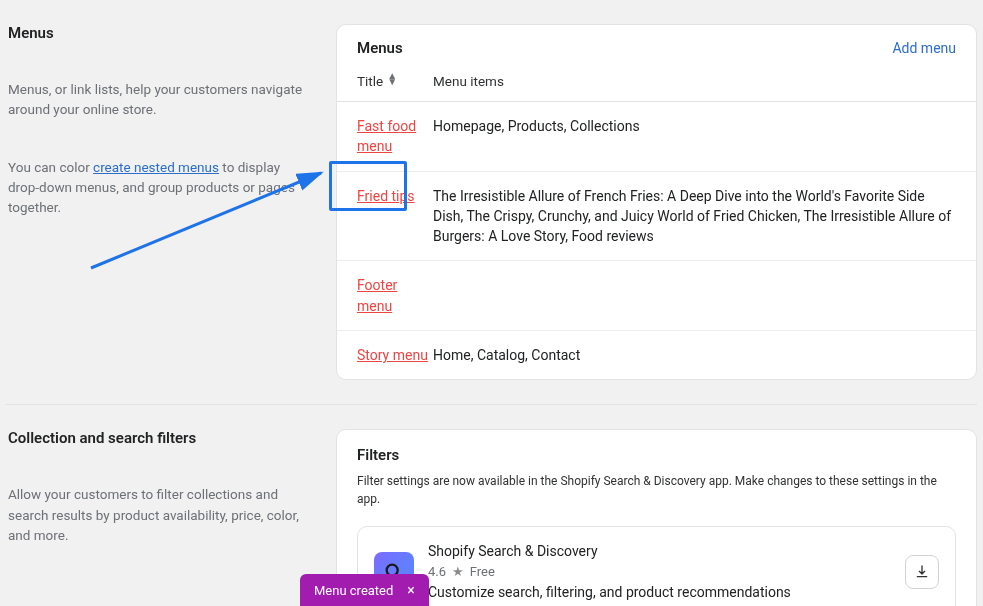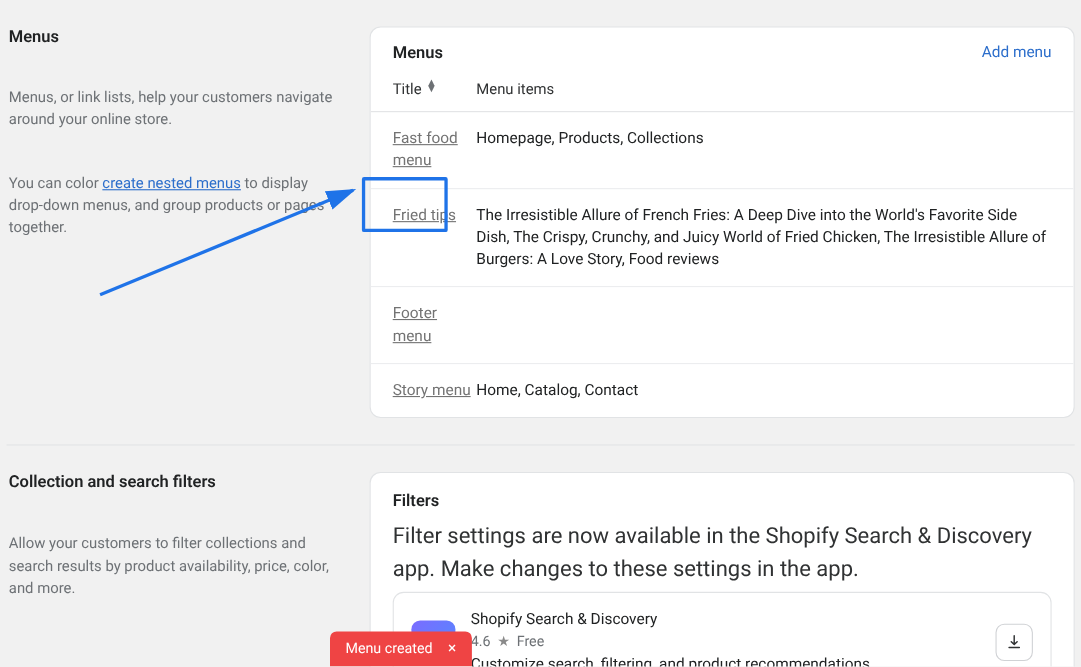--- a/index.html
+++ b/index.html
@@ -45,37 +45,37 @@
     .sort-icon { font-size: 10px; color: #6d7175; display:inline-flex; flex-direction:column; line-height:6px;}
     .row {
       display: flex;
       padding: 14px 20px;
       border-bottom: 1px solid #ecedef;
       font-size: 14px;
       line-height: 1.45;
     }
     .row:last-child { border-bottom: none; }
     .cell-title { width: 76px; flex-shrink: 0; }
-    .cell-title a { color: #737373; text-decoration: underline; }
+    .cell-title a { color: #ef4444; text-decoration: underline; }
     .cell-items { flex: 1; color: #202223; }
     
     .highlight-box {
       position: absolute;
       border: 3px solid #1f73e8;
       border-radius: 2px;
       pointer-events: none;
     }
     .arrow {
       position: absolute;
       pointer-events: none;
     }
     
     .filters-card-body { padding: 16px 20px 20px 20px; }
     .filters-card-body h3 { font-size: 15px; font-weight: 600; margin-bottom: 8px; }
-    .filters-card-body .desc { color: #303233; font-size: 20px; line-height: 1.5; margin-bottom: 6px; }
+    .filters-card-body .desc { color: #303233; font-size: 12px; line-height: 1.5; margin-bottom: 18px; }
     .app-box {
       border: 1px solid #e1e3e5;
       border-radius: 10px;
       padding: 14px 16px;
       display: flex;
       align-items: center;
       gap: 14px;
     }
     .app-icon {
       width: 40px; height: 40px;
@@ -94,21 +94,21 @@
       border-radius: 8px;
       background: #fff;
       display: flex; align-items: center; justify-content: center;
       cursor: pointer;
     }
     .divider { height: 1px; background: #e1e3e5; margin: 0 0 0 0; }
     .toast {
       position: absolute;
       bottom: 0;
       left: 300px;
-      background: #ef4444;
+      background: #a21caf;
       color: #fff;
       padding: 8px 14px;
       border-radius: 6px 6px 0 0;
       font-size: 13px;
       display: flex;
       align-items: center;
       gap: 14px;
     }
     .toast .x { cursor: pointer; font-size: 14px; }
   </style>

